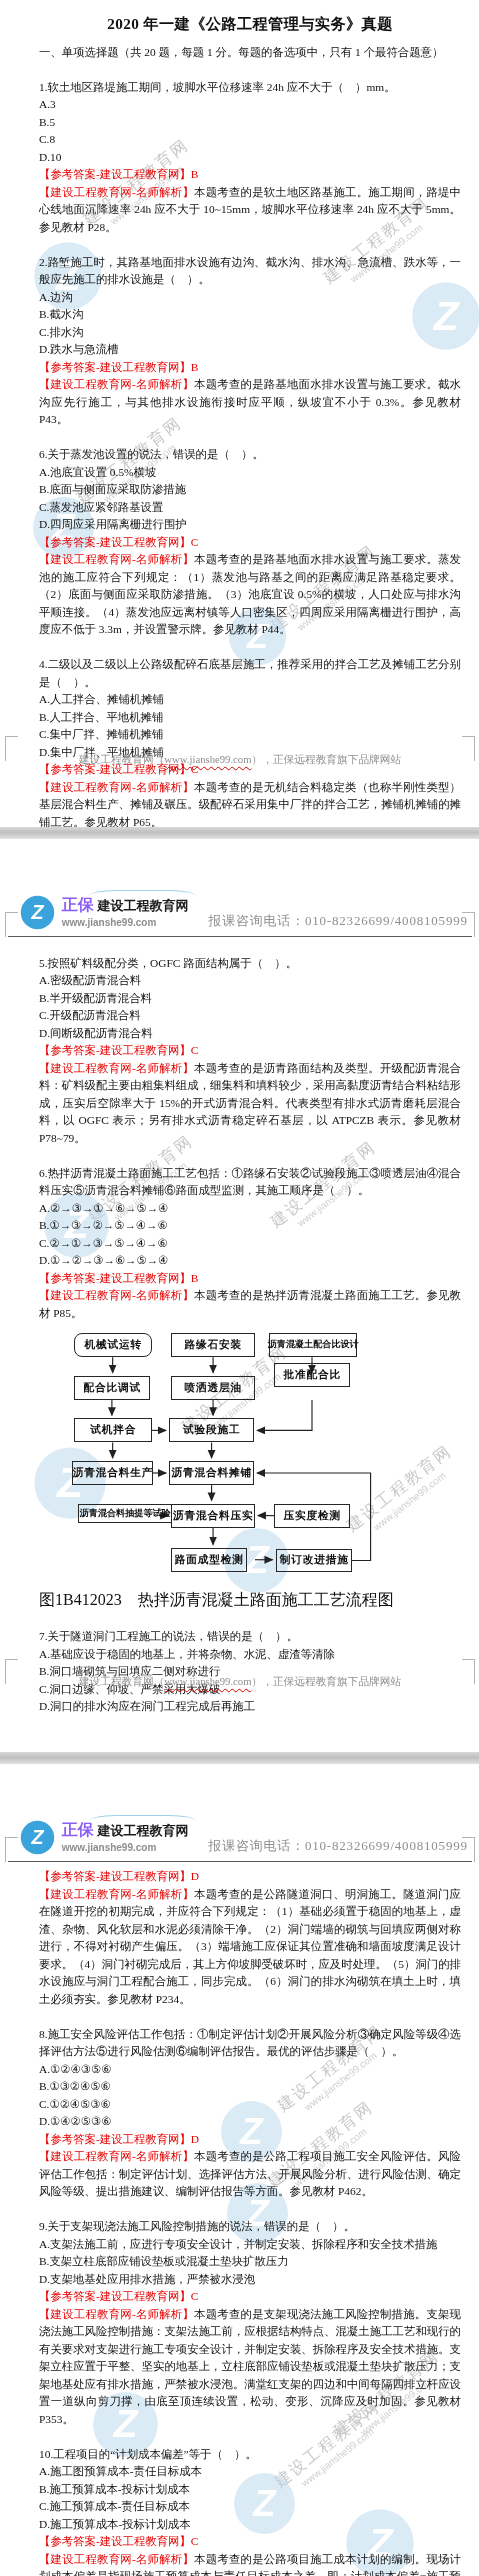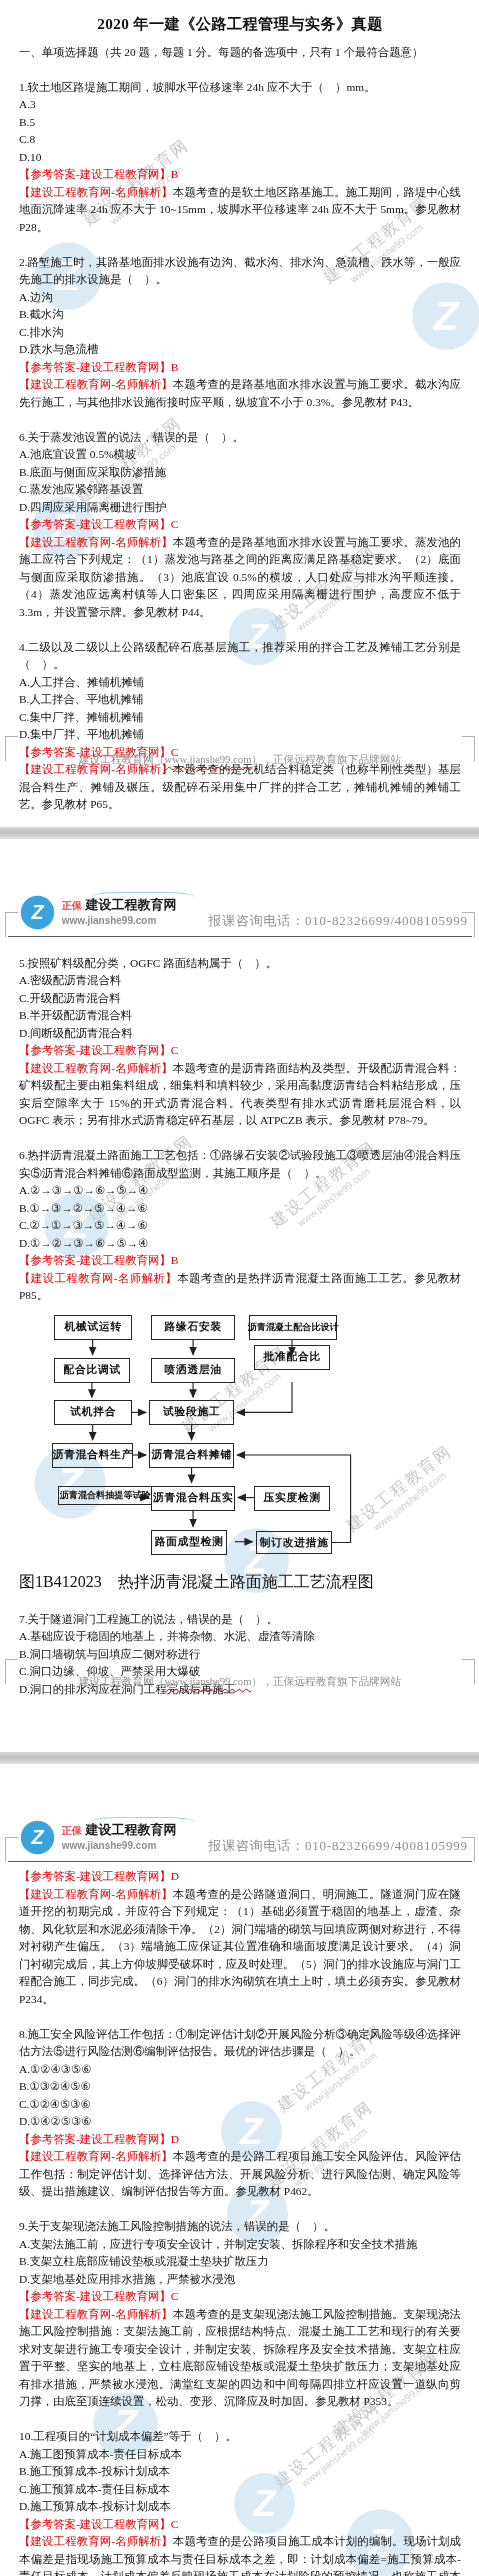--- a/index.html
+++ b/index.html
@@ -1,38 +1,38 @@
 <!DOCTYPE html>
 <html style="font-size:12.2px"><head>
 <meta charset="utf-8">
 <style>
   html,body{margin:0;padding:0;background:#ffffff;}
   body{width:480px;font-family:"Liberation Serif","DejaVu Serif",serif;color:#111;}
   .page{position:relative;width:480px;overflow:hidden;background:#fff;}
   #page1{height:839px;} #page2{height:925px;} #page3{height:812px;}
-  .content{position:relative;z-index:2;padding:0 19px;}
+  .content{position:relative;z-index:2;padding:0 19px;margin-left:20px;}
   .title{text-align:center;font-size:15.2px;font-weight:bold;margin:13.7px 0 9.1px 0;letter-spacing:0.4px;}
   .section-head{font-size:11.4px;margin:0 0 2.3px 0;}
   p{margin:0;font-size:11.4px;line-height:17.5px;}
   .q{margin-top:17.5px;}
   .q.cont{margin-top:6.1px;}
   .stem,.opt{text-align:justify;}
   .ans{color:#e60000;}
   .ana{text-align:justify;}
   .ana-label{color:#e60000;}
   
   .page-header{display:flex;align-items:flex-end;margin:0 7.6px;padding:56px 4.6px 6.1px 12.2px;
     border-bottom:0.8px solid #5a5a5a;position:relative;z-index:2;}
   .brand{display:flex;align-items:center;gap:6.9px;}
   .logo-tile{width:35px;height:35px;flex:0 0 auto;}
   .brand-text{display:flex;flex-direction:column;line-height:1.15;position:relative;}
   .brand-top{font-family:"Liberation Sans",sans-serif;white-space:nowrap;position:relative;}
   .arc{position:absolute;left:27.4px;top:-6.1px;width:107px;height:10.7px;border-top:1.5px solid #9fd0ec;
     border-radius:50%/100%;pointer-events:none;}
-  .zb{color:#ef4444;font-size:10px;font-weight:bold;margin-right:3.8px;font-style:normal;}
+  .zb{color:#8b5cf6;font-size:16px;font-weight:bold;margin-right:3.8px;font-style:normal;}
   .site{color:#1c1c1c;font-size:13px;font-weight:bold;}
   .url{color:#8d8d8d;font-weight:bold;font-size:10px;font-family:"Liberation Sans",sans-serif;margin-top:2.3px;}
   .hotline{margin-left:auto;font-size:13px;color:#8f8f8f;letter-spacing:0.8px;white-space:nowrap;}
   
   .page-footer{position:absolute;left:0;right:0;text-align:center;font-size:10.7px;color:#8f8f8f;z-index:2;}
   #page1 .page-footer{top:753px;} #page2 .page-footer{top:836px;}
   .squiggle{text-decoration-line:underline;text-decoration-style:wavy;text-decoration-color:#d40000;
     text-decoration-thickness:0.8px;text-underline-offset:3px;}
   .sep{position:absolute;left:0;right:0;bottom:0;height:12.2px;z-index:3;
     background:linear-gradient(180deg,#d8d8d8 0%,#bfbfbf 45%,#e2e2e2 100%);}
@@ -187,22 +187,22 @@
           <span class="url">www.jianshe99.com</span>
         </span>
       </div>
       <div class="hotline">报课咨询电话：010-82326699/4008105999</div>
     </header>
     <div class="content" style="margin-top:9.1px;">
       <div id="qc2a">
           <div class="q">
             <p class="stem">5.按照矿料级配分类，OGFC 路面结构属于（　）。</p>
             <p class="opt">A.密级配沥青混合料</p>
+            <p class="opt">B.半开级配沥青混合料</p>
             <p class="opt">C.开级配沥青混合料</p>
-            <p class="opt">B.半开级配沥青混合料</p>
             <p class="opt">D.间断级配沥青混合料</p>
             <p class="ans">【参考答案-建设工程教育网】C</p>
             <p class="ana"><span class="ana-label">【建设工程教育网-名师解析】</span><span>本题考查的是沥青路面结构及类型。开级配沥青混合料：矿料级配主要由粗集料组成，细集料和填料较少，采用高黏度沥青结合料粘结形成，压实后空隙率大于 15%的开式沥青混合料。代表类型有排水式沥青磨耗层混合料，以 OGFC 表示；另有排水式沥青稳定碎石基层，以 ATPCZB 表示。参见教材 P78~79。</span></p>
           </div>
           <div class="q">
             <p class="stem">6.热拌沥青混凝土路面施工工艺包括：①路缘石安装②试验段施工③喷透层油④混合料压实⑤沥青混合料摊铺⑥路面成型监测，其施工顺序是（　）。</p>
             <p class="opt">A.②→③→①→⑥→⑤→④</p>
             <p class="opt">B.①→③→②→⑤→④→⑥</p>
             <p class="opt">C.②→①→③→⑤→④→⑥</p>
             <p class="opt">D.①→②→③→⑥→⑤→④</p>
@@ -228,21 +228,21 @@
               <polyline points="213,88 213,108" fill="none" stroke="#222" stroke-width="1.5" marker-end="url(#arr)"></polyline>
               <polyline points="211,144 211,164" fill="none" stroke="#222" stroke-width="1.5" marker-end="url(#arr)"></polyline>
               <polyline points="211,200 211,220" fill="none" stroke="#222" stroke-width="1.5" marker-end="url(#arr)"></polyline>
               <polyline points="213,256 213,278" fill="none" stroke="#222" stroke-width="1.5" marker-end="url(#arr)"></polyline>
               <polyline points="343,32 343,52" fill="none" stroke="#222" stroke-width="1.5" marker-end="url(#arr)"></polyline>
               <polyline points="343,88 343,128 271,128" fill="none" stroke="#222" stroke-width="1.5" marker-end="url(#arr)"></polyline>
               <polyline points="293,240 272,240" fill="none" stroke="#222" stroke-width="1.5" marker-end="url(#arr)"></polyline>
               <polyline points="268,298 291,298" fill="none" stroke="#222" stroke-width="1.5" marker-end="url(#arr)"></polyline>
               <polyline points="395,299 420,299 420,184 271,184" fill="none" stroke="#222" stroke-width="1.5" marker-end="url(#arr)"></polyline>
             </svg>
-            <div class="fnode" style="left: 23px; top: 0px; width: 78px; height: 24.4px;">机械试运转</div>
+            <div class="fnode" style="left: 23px; top: 0px; width: 78px; height: 24.4px; border-radius: 8px;">机械试运转</div>
             <div class="fnode" style="left: 120px; top: 0px; width: 84px; height: 24.4px;">路缘石安装</div>
             <div class="fnode fsmall" style="left: 218px; top: 0px; width: 88px; height: 24.4px;">沥青混凝土配合比设计</div>
             <div class="fnode" style="left: 23px; top: 43px; width: 76px; height: 24.4px; text-align: center;">配合比调试</div>
             <div class="fnode" style="left: 120px; top: 43px; width: 84px; height: 24.4px;">喷洒透层油</div>
             <div class="fnode" style="left: 223px; top: 30px; width: 76px; height: 24.4px;">批准配合比</div>
             <div class="fnode" style="left: 23px; top: 85px; width: 78px; height: 24.4px;">试机拌合</div>
             <div class="fnode" style="left: 118px; top: 85px; width: 85px; height: 24.4px;">试验段施工</div>
             <div class="fnode" style="left: 21.3px; top: 128px; width: 81px; height: 24.4px;">沥青混合料生产</div>
             <div class="fnode" style="left: 118px; top: 128px; width: 85px; height: 24.4px;">沥青混合料摊铺</div>
             <div class="fnode fsmall" style="left: 27px; top: 171px; width: 94px; height: 19px;">沥青混合料抽提等试验</div>

